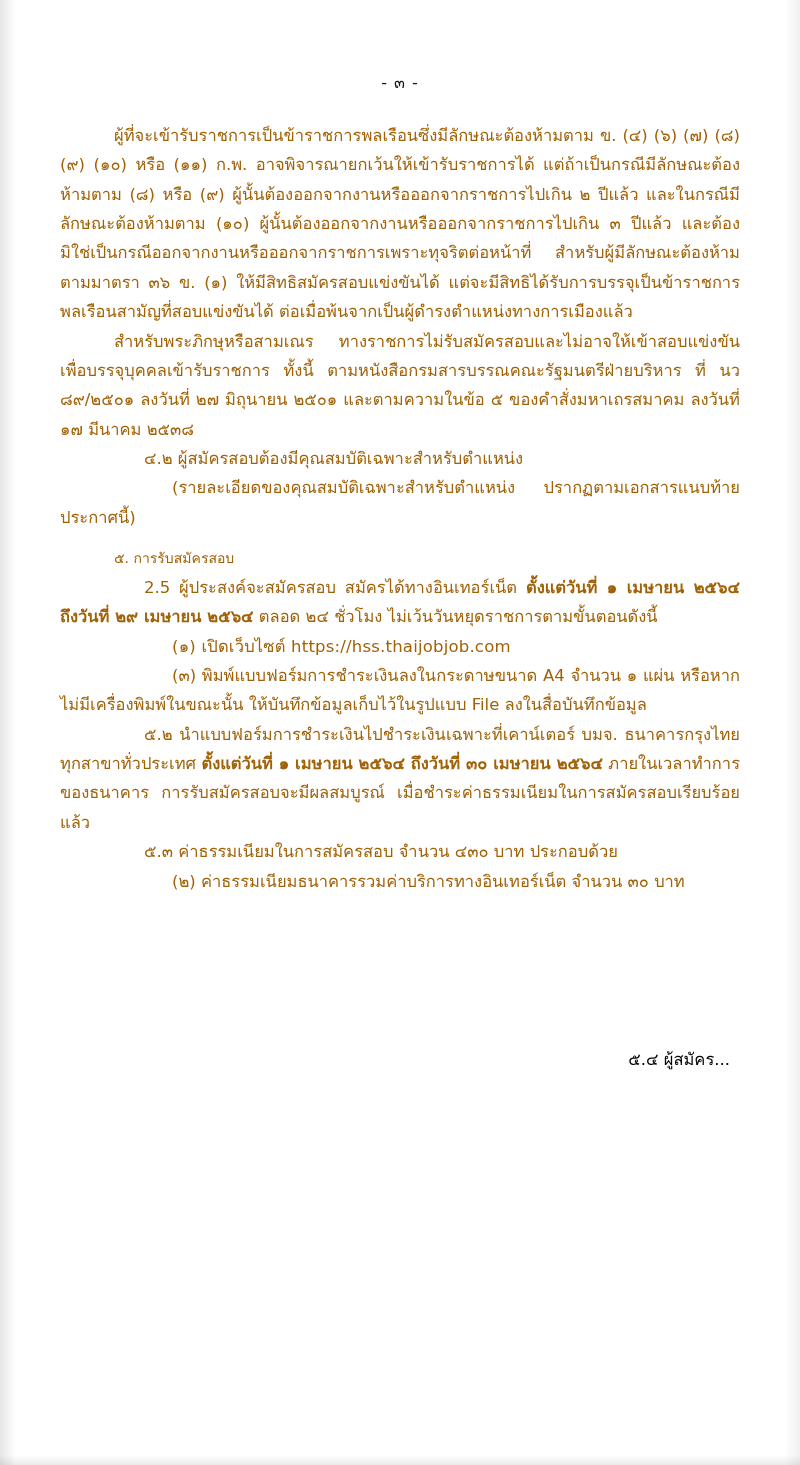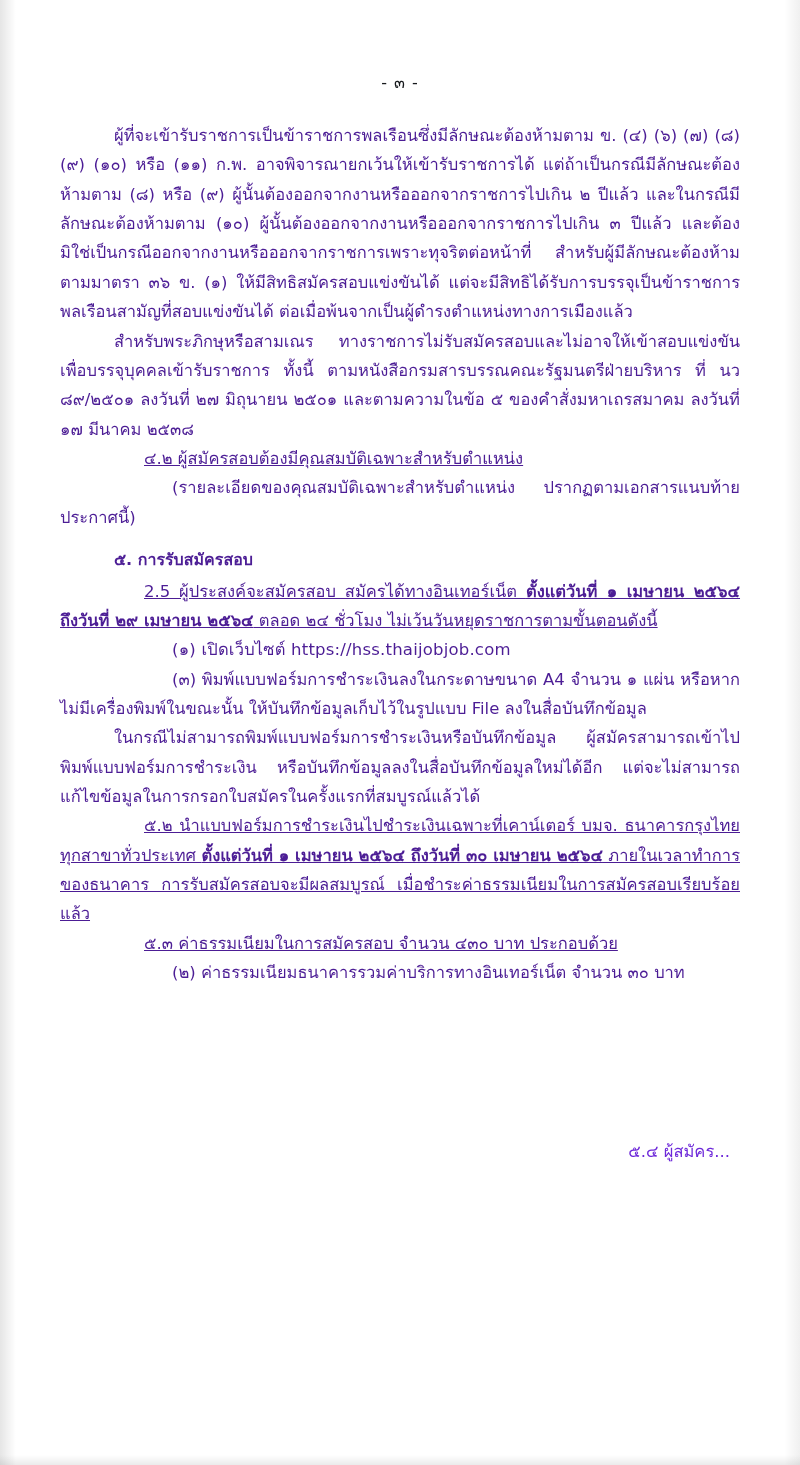--- a/index.html
+++ b/index.html
@@ -27,47 +27,47 @@
     font-size: 16px;
     letter-spacing: 1px;
     margin: 0 0 26px 0;
     color: #16191c;
   }
   .body-text {
     font-size: 16.5px;
     line-height: 1.78;
     text-align: justify;
     text-justify: inter-word;
-    color: #4c1d95;
+    color: #a16207;
   }
   p.para {
     margin: 0;
     text-indent: 0;
   }
   p.indent1 { text-indent: 54px; }
-  p.indent2 { text-indent: 84px; text-decoration: underline; }
+  p.indent2 { text-indent: 84px; }
   p.indent3 { text-indent: 112px; }
   .bold { font-weight: 700; }
   .heading {
-    font-weight: 700;
-    font-size: 16px;
+    font-weight: 400;
+    font-size: 14px;
     margin: 14px 0 2px 0;
     text-indent: 54px;
   }
   .underline {
     text-decoration: underline;
     text-underline-offset: 3px;
   }
   .link-text { letter-spacing: 0.2px; }
   .footer-line {
     font-size: 16.5px;
     text-align: right;
     padding-right: 10px;
     margin-top: 150px;
-    color: #6d28d9;
+    color: #000000;
   }
   .edge-shadow {
     position: absolute;
     top: 0;
     bottom: 0;
     width: 16px;
     pointer-events: none;
   }
   .edge-left {
     left: 0;
@@ -105,21 +105,20 @@
 
     <p class="heading">๕. การรับสมัครสอบ</p>
 
     <p class="para indent2"><span>2.5 ผู้ประสงค์จะสมัครสอบ สมัครได้ทางอินเทอร์เน็ต </span><span class="bold">ตั้งแต่วันที่ ๑ เมษายน ๒๕๖๔ ถึงวันที่ ๒๙ เมษายน ๒๕๖๔</span><span> ตลอด ๒๔ ชั่วโมง ไม่เว้นวันหยุดราชการตามขั้นตอนดังนี้</span></p>
 
     <p class="para indent3 link-text">(๑) เปิดเว็บไซต์ https://hss.thaijobjob.com</p>
 
 
     <p class="para indent3">(๓) พิมพ์แบบฟอร์มการชำระเงินลงในกระดาษขนาด A4 จำนวน ๑ แผ่น หรือหากไม่มีเครื่องพิมพ์ในขณะนั้น ให้บันทึกข้อมูลเก็บไว้ในรูปแบบ File ลงในสื่อบันทึกข้อมูล</p>
 
-    <p class="para indent1">ในกรณีไม่สามารถพิมพ์แบบฟอร์มการชำระเงินหรือบันทึกข้อมูล ผู้สมัครสามารถเข้าไปพิมพ์แบบฟอร์มการชำระเงิน หรือบันทึกข้อมูลลงในสื่อบันทึกข้อมูลใหม่ได้อีก แต่จะไม่สามารถแก้ไขข้อมูลในการกรอกใบสมัครในครั้งแรกที่สมบูรณ์แล้วได้</p>
 
     <p class="para indent2"><span>๕.๒ นำแบบฟอร์มการชำระเงินไปชำระเงินเฉพาะที่เคาน์เตอร์ บมจ. ธนาคารกรุงไทย ทุกสาขาทั่วประเทศ </span><span class="bold">ตั้งแต่วันที่ ๑ เมษายน ๒๕๖๔ ถึงวันที่ ๓๐ เมษายน ๒๕๖๔</span><span> ภายในเวลาทำการของธนาคาร การรับสมัครสอบจะมีผลสมบูรณ์ เมื่อชำระค่าธรรมเนียมในการสมัครสอบเรียบร้อยแล้ว</span></p>
 
     <p class="para indent2">๕.๓ ค่าธรรมเนียมในการสมัครสอบ จำนวน ๔๓๐ บาท ประกอบด้วย</p>
 
 
     <p class="para indent3">(๒) ค่าธรรมเนียมธนาคารรวมค่าบริการทางอินเทอร์เน็ต จำนวน ๓๐ บาท</p>
 
 
   </div>

